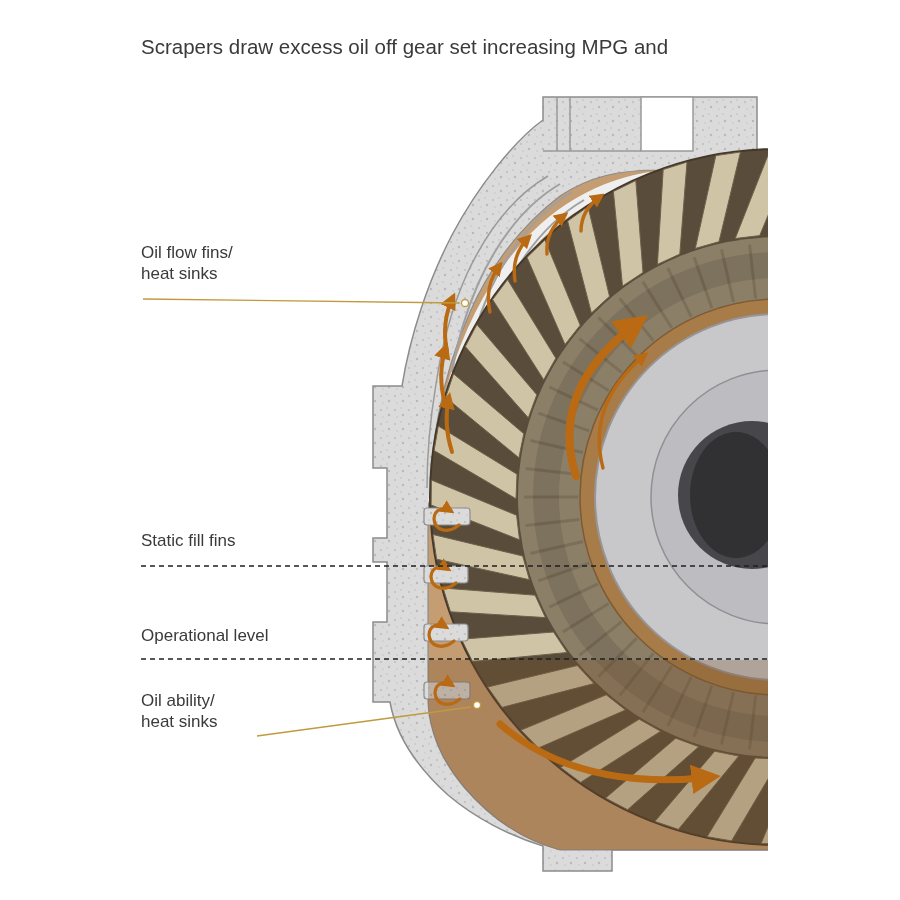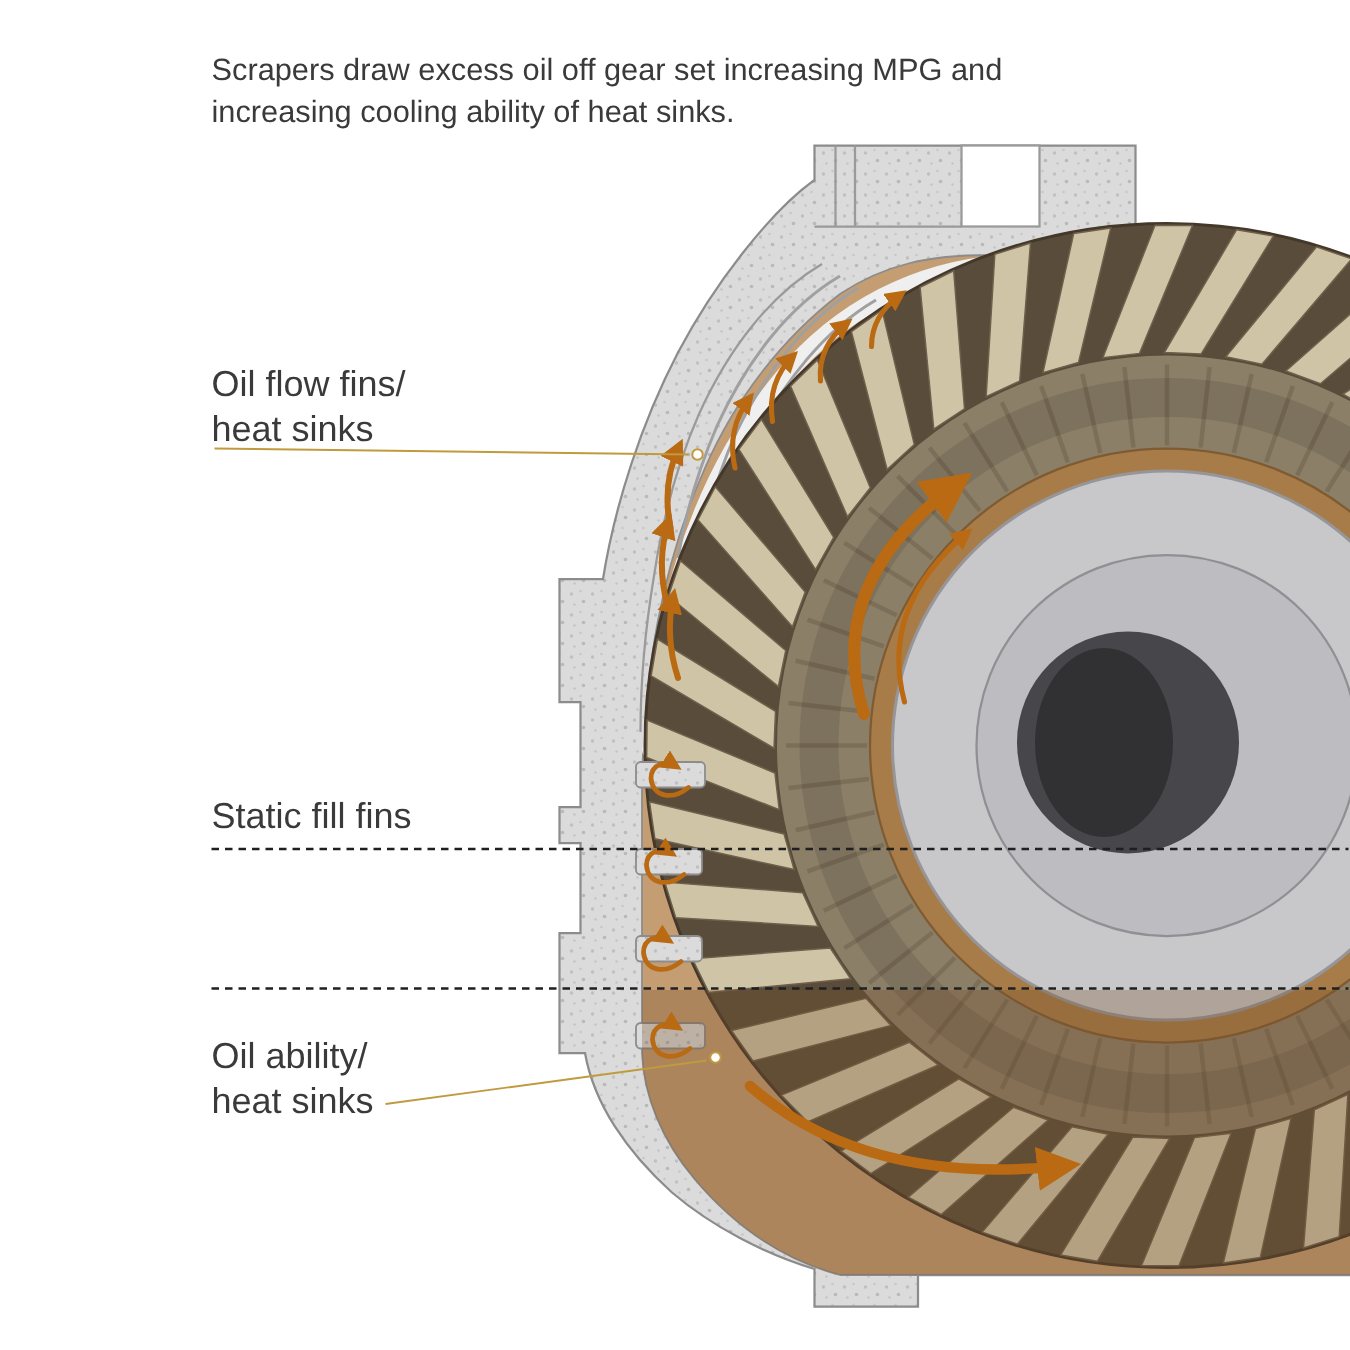--- a/index.html
+++ b/index.html
@@ -3,24 +3,24 @@
 <meta charset="utf-8">
 <style>
   :root{
     --arrow-orange:#b96a12;
     --pointer-gold:#c09a3e;
     --cavity-tan:#c49d72;
     --tooth-khaki:#cfc5a6;
     --text-color:#3a3a3a;
   }
   html,body{margin:0;padding:0;background:#fff}
-  .stage{position:relative;width:900px;height:900px;background:#fff;overflow:hidden;
+  .stage{position:relative;width:768px;height:900px;background:#fff;overflow:hidden;
          font-family:"Liberation Sans",sans-serif}
   .stage svg{position:absolute;left:0;top:0}
-  .lbl{position:absolute;color:var(--text-color);font-size:24px;line-height:1.25;z-index:2}
+  .lbl{position:absolute;color:var(--text-color);font-size:17px;line-height:1.25;z-index:2}
   .title{top:33px;left:141px;font-size:20.5px;line-height:1.38;width:660px}
   .lbl-fins{top:242px;left:141px}
   .lbl-static{top:530px;left:141px}
   .lbl-oper{top:625px;left:141px}
   .lbl-scrapers{top:690px;left:141px}
 
   .housing{fill:url(#speckle);stroke:#8c8c8c;stroke-width:1.5}
   .cavity{fill:var(--cavity-tan);stroke:#8c8c8c;stroke-width:1.2}
   .fin{fill:none;stroke:#a0a0a0;stroke-width:2}
   .wall-line{fill:none;stroke:#9a9a9a;stroke-width:1.5}
@@ -245,29 +245,29 @@
       <line class="leader" x1="257" y1="736" x2="471" y2="707"></line>
       <circle class="leader-dot" cx="477" cy="705" r="3.5"></circle>
     </g>
 
     <line class="level" x1="141" y1="566" x2="899" y2="566"></line>
     <line class="level" x1="141" y1="659" x2="899" y2="659"></line>
   </svg>
 
   <div class="lbl title">
     <div>Scrapers draw excess oil off gear set increasing MPG and</div>
-    <div>increasing cooling ability of heat sinks.</div>
   </div>
 
   <div class="lbl lbl-fins">
     <div>Oil flow fins/</div>
     <div>heat sinks</div>
   </div>
 
   <div class="lbl lbl-static">Static fill fins</div>
 
+  <div class="lbl lbl-oper">Operational level</div>
 
   <div class="lbl lbl-scrapers">
     <div>Oil ability/</div>
     <div>heat sinks</div>
   </div>
 
 </div>
 
 </body></html>

